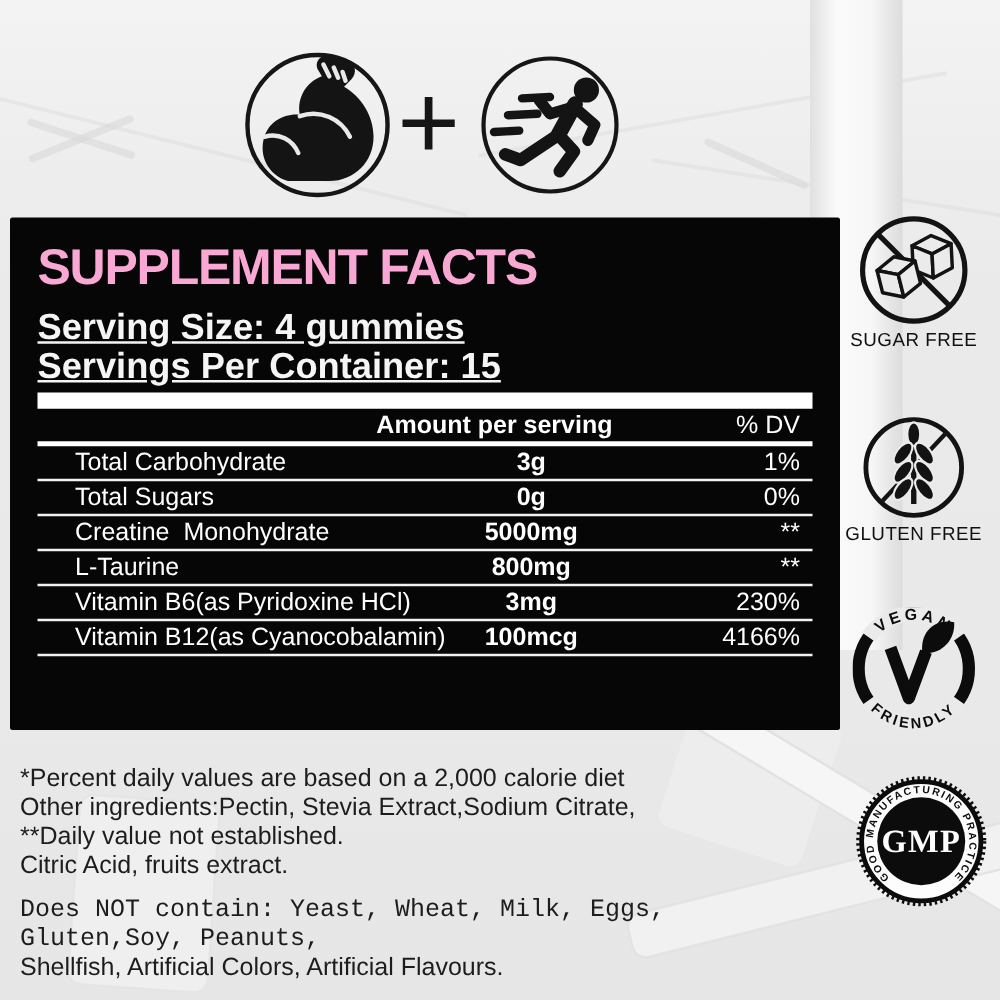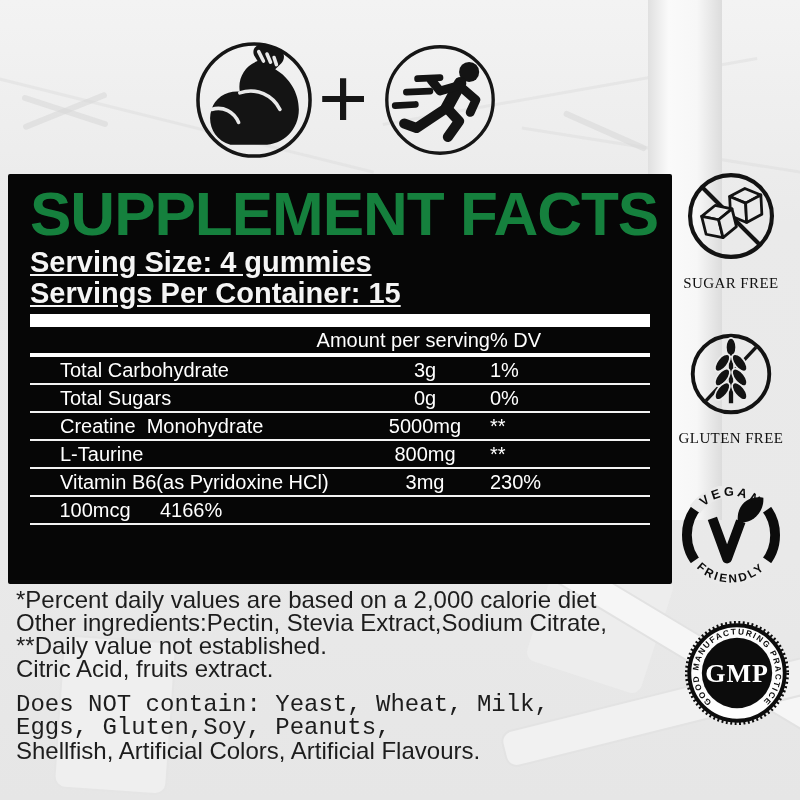--- a/index.html
+++ b/index.html
@@ -22,37 +22,37 @@
   .bar2{left:500px;top:690px;width:360px;height:34px;background:#f1f1f1;box-shadow:0 0 0 2px #e3e3e3;transform:rotate(-14deg);}
   .bar3{left:60px;top:640px;width:110px;height:150px;background:#efefef;box-shadow:0 0 0 2px #e5e5e5;transform:rotate(4deg);}
   .bar4{left:540px;top:560px;width:120px;height:120px;background:#ededed;transform:rotate(18deg);}
   
   .hero-icon{position:absolute;}
   .plus{position:absolute;left:312px;top:48px;width:62px;height:100px;line-height:100px;
         text-align:center;font-size:86px;font-weight:400;color:#161616;}
   
   .panel{position:absolute;left:8px;top:174px;width:664px;height:410px;background:#060606;
          box-sizing:border-box;padding:12px 22px 0 22px;overflow:hidden;border-radius:2px;}
-  .panel h1{margin:0 0 5px 0;font-size:62px;line-height:56px;font-weight:bold;
-            letter-spacing:-1px;color:#15803d;white-space:nowrap;}
+  .panel h1{margin:0 0 5px 0;font-size:40px;line-height:56px;font-weight:bold;
+            letter-spacing:-1px;color:#f9a8d4;white-space:nowrap;}
   .serving{font-size:29px;line-height:31px;font-weight:bold;color:#f5f5f5;text-decoration:underline;}
   .whitebar{height:13px;background:#ffffff;margin-top:5px;}
   .thead,.trow{display:flex;align-items:center;color:#fff;font-size:20px;}
   .thead{height:26px;border-bottom:4px solid #fff;}
   .trow{height:26px;border-bottom:2px solid #f2f2f2;}
   .c-label{flex:1 1 auto;padding-left:30px;white-space:pre;overflow:hidden;}
-  .c-amount{flex:0 0 130px;text-align:center;white-space:nowrap;}
-  .c-dv{flex:0 0 150px;margin-right:10px;text-align:left;white-space:nowrap;}
-  
-  .footnotes{position:absolute;left:16px;top:588px;width:600px;color:#1d1d1d;
-             font-size:24px;line-height:23px;}
+  .c-amount{flex:0 0 130px;text-align:center;white-space:nowrap;font-weight:bold;}
+  .c-dv{flex:0 0 150px;margin-right:10px;text-align:right;white-space:nowrap;}
+  
+  .footnotes{position:absolute;left:16px;top:612px;width:600px;color:#1d1d1d;
+             font-size:20px;line-height:23px;}
   .fn-gap{margin-top:13px;font-family:Liberation Mono, monospace;}
   
   .badge{position:absolute;display:flex;flex-direction:column;align-items:center;}
-  .badge-label{margin-top:13px;font-size:15px;letter-spacing:.4px;color:#101010;white-space:nowrap;font-family:Liberation Serif, serif;}
+  .badge-label{margin-top:2px;font-size:15px;letter-spacing:.4px;color:#101010;white-space:nowrap;}
   .b-sugar{left:672px;top:170px;width:118px;}
   .b-gluten{left:674px;top:331px;width:114px;align-items:center;}
   .b-vegan{left:682px;top:486px;width:98px;}
   .b-gmp{left:684px;top:620px;width:106px;}
   svg text{font-family:"Liberation Sans",sans-serif;}
   svg text.serif{font-family:"Liberation Serif",serif;}
 </style>
 </head>
 <body>
 
@@ -132,20 +132,21 @@
       <span class="c-label">L-Taurine</span>
       <span class="c-amount">800mg</span>
       <span class="c-dv">**</span>
     </div>
     <div class="trow">
       <span class="c-label">Vitamin B6(as Pyridoxine HCl)</span>
       <span class="c-amount">3mg</span>
       <span class="c-dv">230%</span>
     </div>
     <div class="trow">
+      <span class="c-label">Vitamin B12(as Cyanocobalamin)</span>
       <span class="c-amount">100mcg</span>
       <span class="c-dv">4166%</span>
     </div>
   </section>
 
   <div class="footnotes">
     <div>*Percent daily values are based on a 2,000 calorie diet</div>
     <div>Other ingredients:Pectin, Stevia Extract,Sodium Citrate,</div>
     <div>**Daily value not established.</div>
     <div>Citric Acid, fruits extract.</div>

